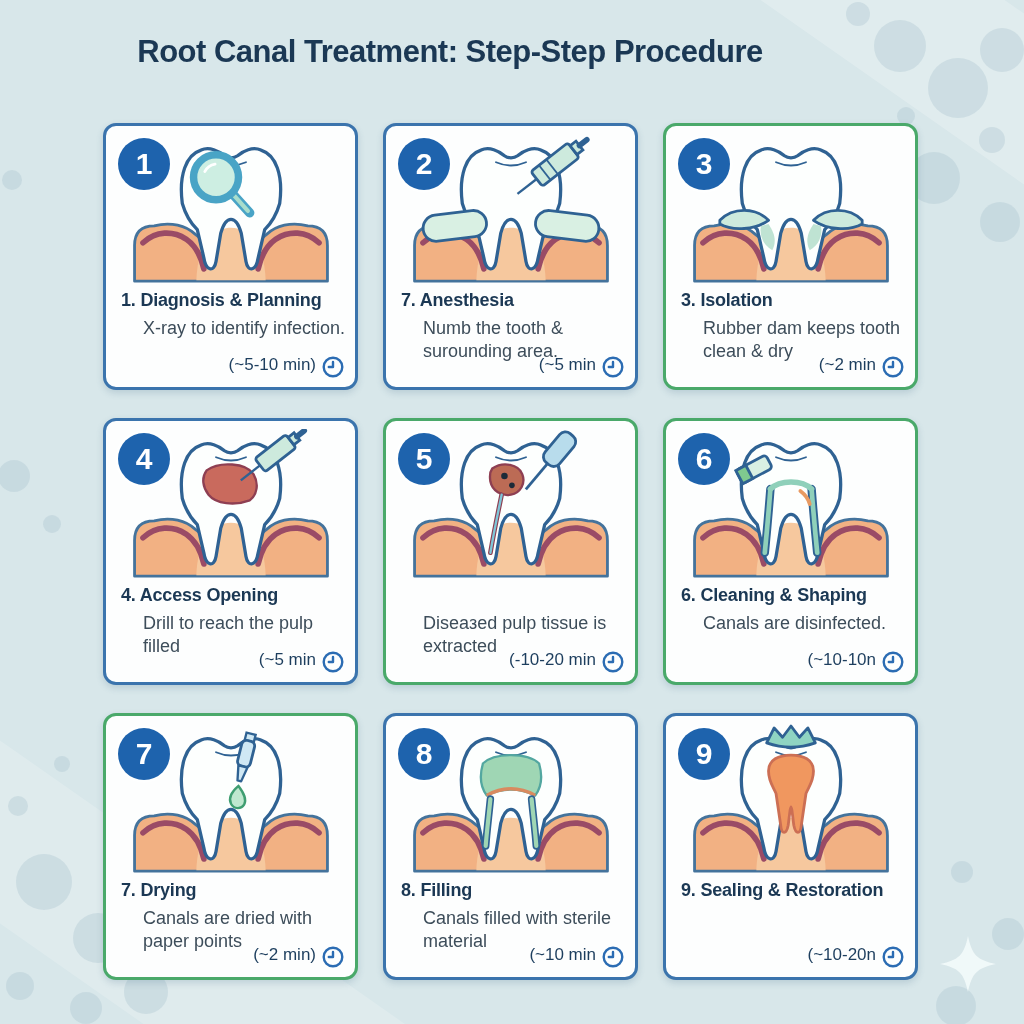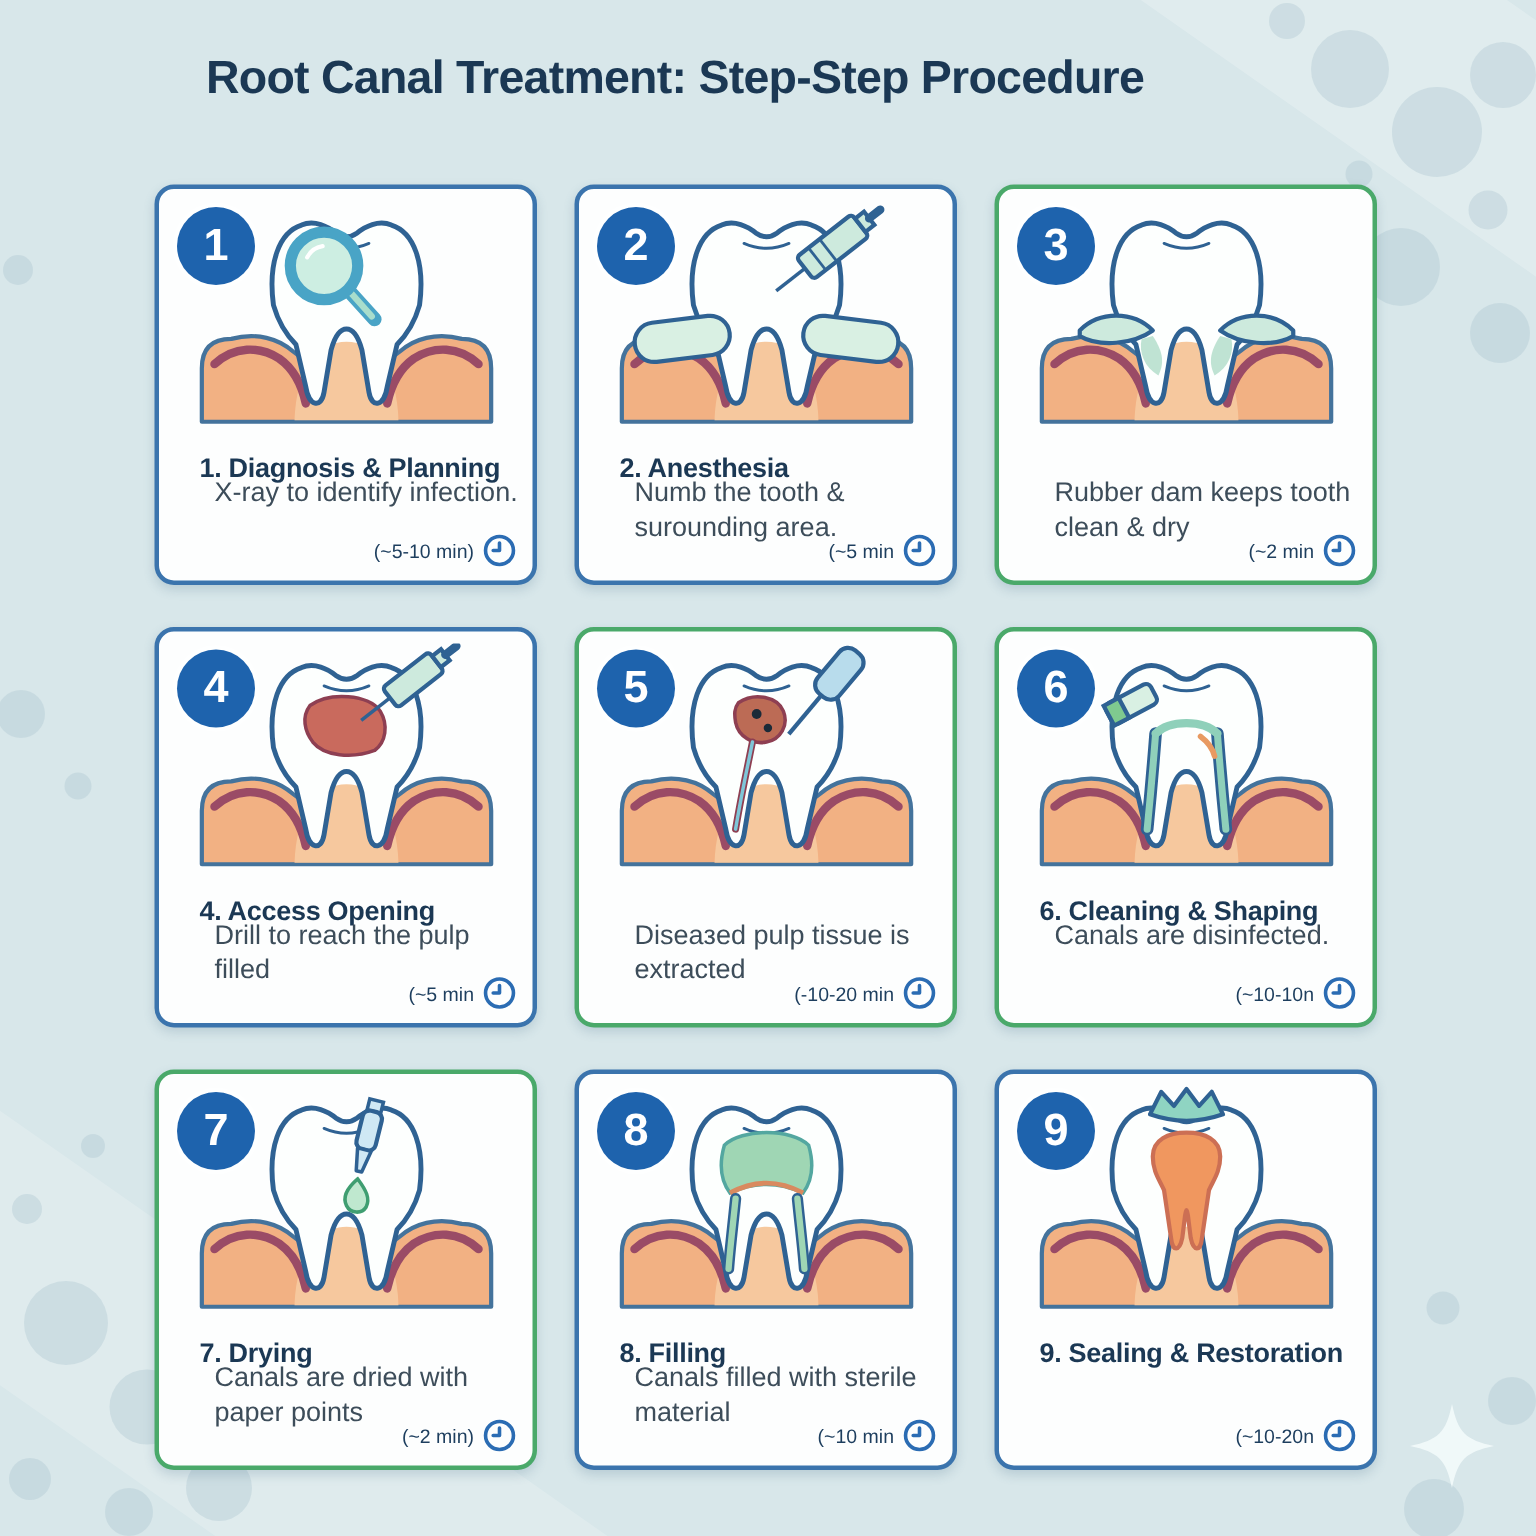--- a/index.html
+++ b/index.html
@@ -40,32 +40,32 @@
     background:var(--badge,#1e63ad);border-radius:50%;
     color:#fff;font-size:30px;font-weight:bold;
     display:flex;align-items:center;justify-content:center;
     box-shadow:0 0 0 3px rgba(255,255,255,.55);
   }
   .illu{
     position:absolute;top:8px;left:0;width:100%;height:152px;z-index:1;
     display:flex;justify-content:center;align-items:flex-start;
   }
   .card-title{
-    position:absolute;top:164px;left:15px;right:6px;margin:12px;z-index:2;
+    position:absolute;top:164px;left:15px;right:6px;margin:0;z-index:2;
     font-size:18px;font-weight:bold;letter-spacing:-.2px;white-space:nowrap;
     color:var(--title,#1b3854);
   }
   .card-desc{
     position:absolute;top:191px;left:37px;right:8px;margin:0;z-index:2;
     font-size:18px;line-height:1.28;color:var(--desc,#3d4d5a);
   }
   .time-row{
     position:absolute;right:10px;bottom:8px;z-index:2;
-    display:flex;align-items:center;gap:5px;
-    font-size:13px;color:var(--time,#1d3e5e);
+    display:flex;gap:5px;
+    font-size:17px;color:var(--time,#1d3e5e);
   }
   .clock{width:24px;height:24px;display:block;}
 </style>
 </head>
 <body style="--bg: #d8e7ea; --cardbg: #fdfefe; --blue: #3b74ad; --green: #4aa96a; --badge: #1e63ad; --title: #1b3854; --desc: #3d4d5a; --time: #1d3e5e;">
 
 <div id="bg">
   <div class="band band1"></div>
   <div class="band band2"></div>
 <div class="bg-dot" style="left: 846px; top: 2px; width: 24px; height: 24px;"></div>
@@ -147,21 +147,21 @@
           <g transform="translate(150 38) rotate(-38)">
             <line x1="-42" y1="0" x2="-16" y2="0" stroke="#2f6293" stroke-width="2.5"></line>
             <rect x="-16" y="-10" width="50" height="20" rx="3" fill="#cdeadd" stroke="#2f6293" stroke-width="3"></rect>
             <line x1="-5" y1="-10" x2="-5" y2="10" stroke="#2f6293" stroke-width="2"></line>
             <line x1="5" y1="-10" x2="5" y2="10" stroke="#2f6293" stroke-width="2"></line>
             <rect x="34" y="-6" width="8" height="12" fill="#cdeadd" stroke="#2f6293" stroke-width="3"></rect>
             <line x1="42" y1="0" x2="52" y2="0" stroke="#2f6293" stroke-width="6" stroke-linecap="round"></line>
           </g>
         </svg>
       </div>
-    <h2 class="card-title">2. Anesthesia</h2>
+    <h2 class="card-title">7. Anesthesia</h2>
     <p class="card-desc">Numb the tooth &amp; surounding area.</p>
     <div class="time-row">
       <span>(~5 min</span>
       <svg class="clock" viewBox="0 0 24 24">
           <circle cx="12" cy="12" r="9.3" fill="none" stroke="#2b6cb3" stroke-width="2.4"></circle>
           <path d="M12,7 L12,12 L7.8,12" fill="none" stroke="#2b6cb3" stroke-width="2.4" stroke-linecap="round" stroke-linejoin="round"></path>
         </svg>
     </div>
   </article>
   <article class="card green">
@@ -175,20 +175,21 @@
           <path fill="#fdfffe" stroke="#2f6293" stroke-width="3.5" stroke-linejoin="round" d="M58,74 C54,44 62,22 78,17 C87,13 97,18 103,23 C107,26 113,26 117,23 C123,18 133,13 142,17 C158,22 166,44 162,74 C158,88 152,96 146,102 L139,132 C137,146 128,148 126,136 L121,106 C118,95 114,91 110,91 C106,91 102,95 99,106 L94,136 C92,148 83,146 81,132 L74,102 C68,96 62,88 58,74 Z"></path>
           <path fill="none" stroke="#2f6293" stroke-width="2" stroke-linecap="round" d="M94,30 Q110,37 126,30"></path>
           <g>
             <path d="M34,92 C48,78 72,78 86,92 C72,102 48,104 34,96 Z" fill="#cdeadd" stroke="#2f6293" stroke-width="3" stroke-linejoin="round"></path>
             <path d="M186,92 C172,78 148,78 134,92 C148,102 172,104 186,96 Z" fill="#cdeadd" stroke="#2f6293" stroke-width="3" stroke-linejoin="round"></path>
             <path d="M86,96 C94,108 94,116 90,124 C80,118 76,108 78,98 Z" fill="#bfe3d3"></path>
             <path d="M134,96 C126,108 126,116 130,124 C140,118 144,108 142,98 Z" fill="#bfe3d3"></path>
           </g>
         </svg>
       </div>
+    <h2 class="card-title">3. Isolation</h2>
     <p class="card-desc">Rubber dam keeps tooth clean &amp; dry</p>
     <div class="time-row">
       <span>(~2 min</span>
       <svg class="clock" viewBox="0 0 24 24">
           <circle cx="12" cy="12" r="9.3" fill="none" stroke="#2b6cb3" stroke-width="2.4"></circle>
           <path d="M12,7 L12,12 L7.8,12" fill="none" stroke="#2b6cb3" stroke-width="2.4" stroke-linecap="round" stroke-linejoin="round"></path>
         </svg>
     </div>
   </article>
   <article class="card blue">

